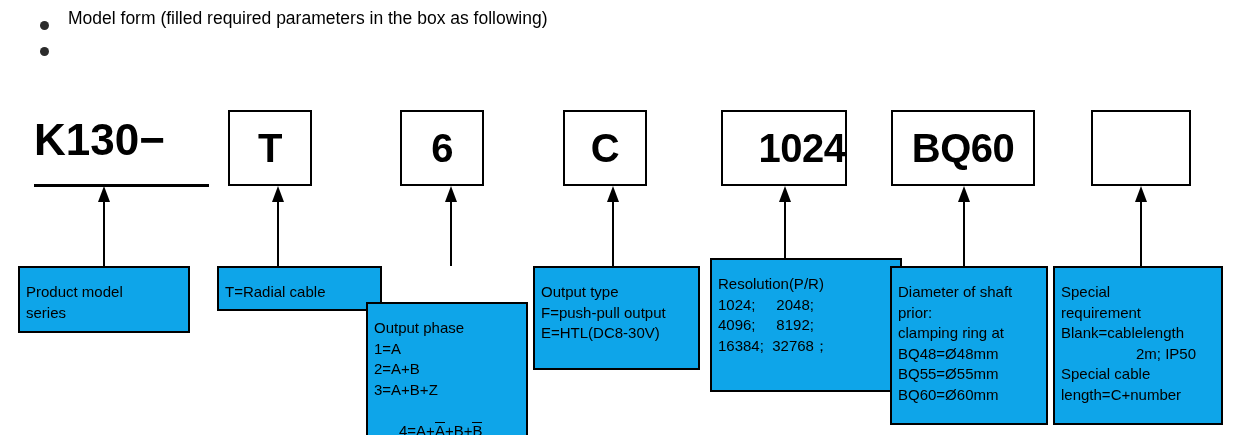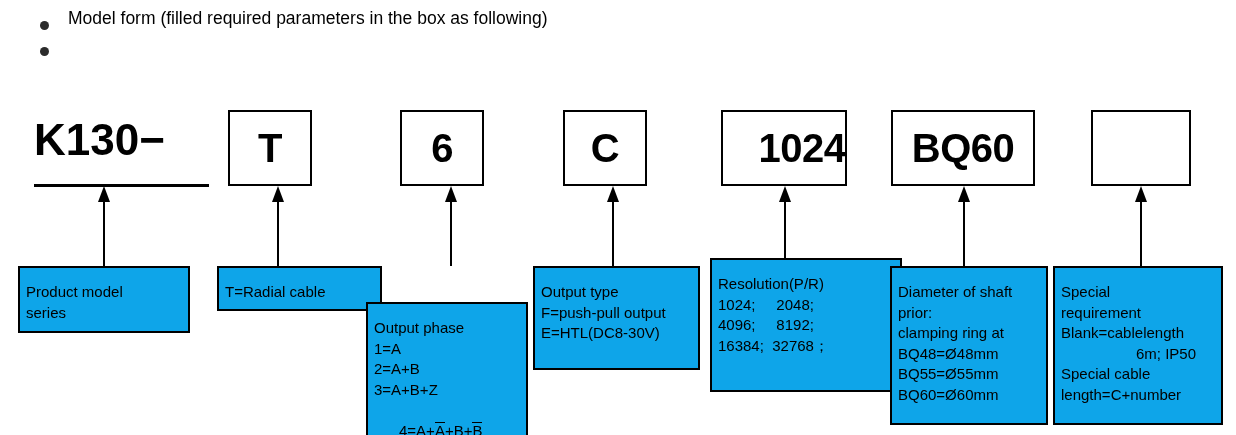--- a/index.html
+++ b/index.html
@@ -230,18 +230,18 @@
     <div class="desc-line">clamping ring at</div>
     <div class="desc-line">BQ48=Ø48mm</div>
     <div class="desc-line">BQ55=Ø55mm</div>
     <div class="desc-line">BQ60=Ø60mm</div>
   </div>
 
   <div class="desc-box" style="left:1053px; top:266px; width:170px; height:159px;">
     <div class="desc-line">Special</div>
     <div class="desc-line">requirement</div>
     <div class="desc-line">Blank=cablelength</div>
-    <div class="desc-line indent-right">6m; IP50</div>
+    <div class="desc-line indent-right">2m; IP50</div>
     <div class="desc-line">Special cable</div>
     <div class="desc-line">length=C+number</div>
   </div>
 
 </div>
 
 </body></html>

